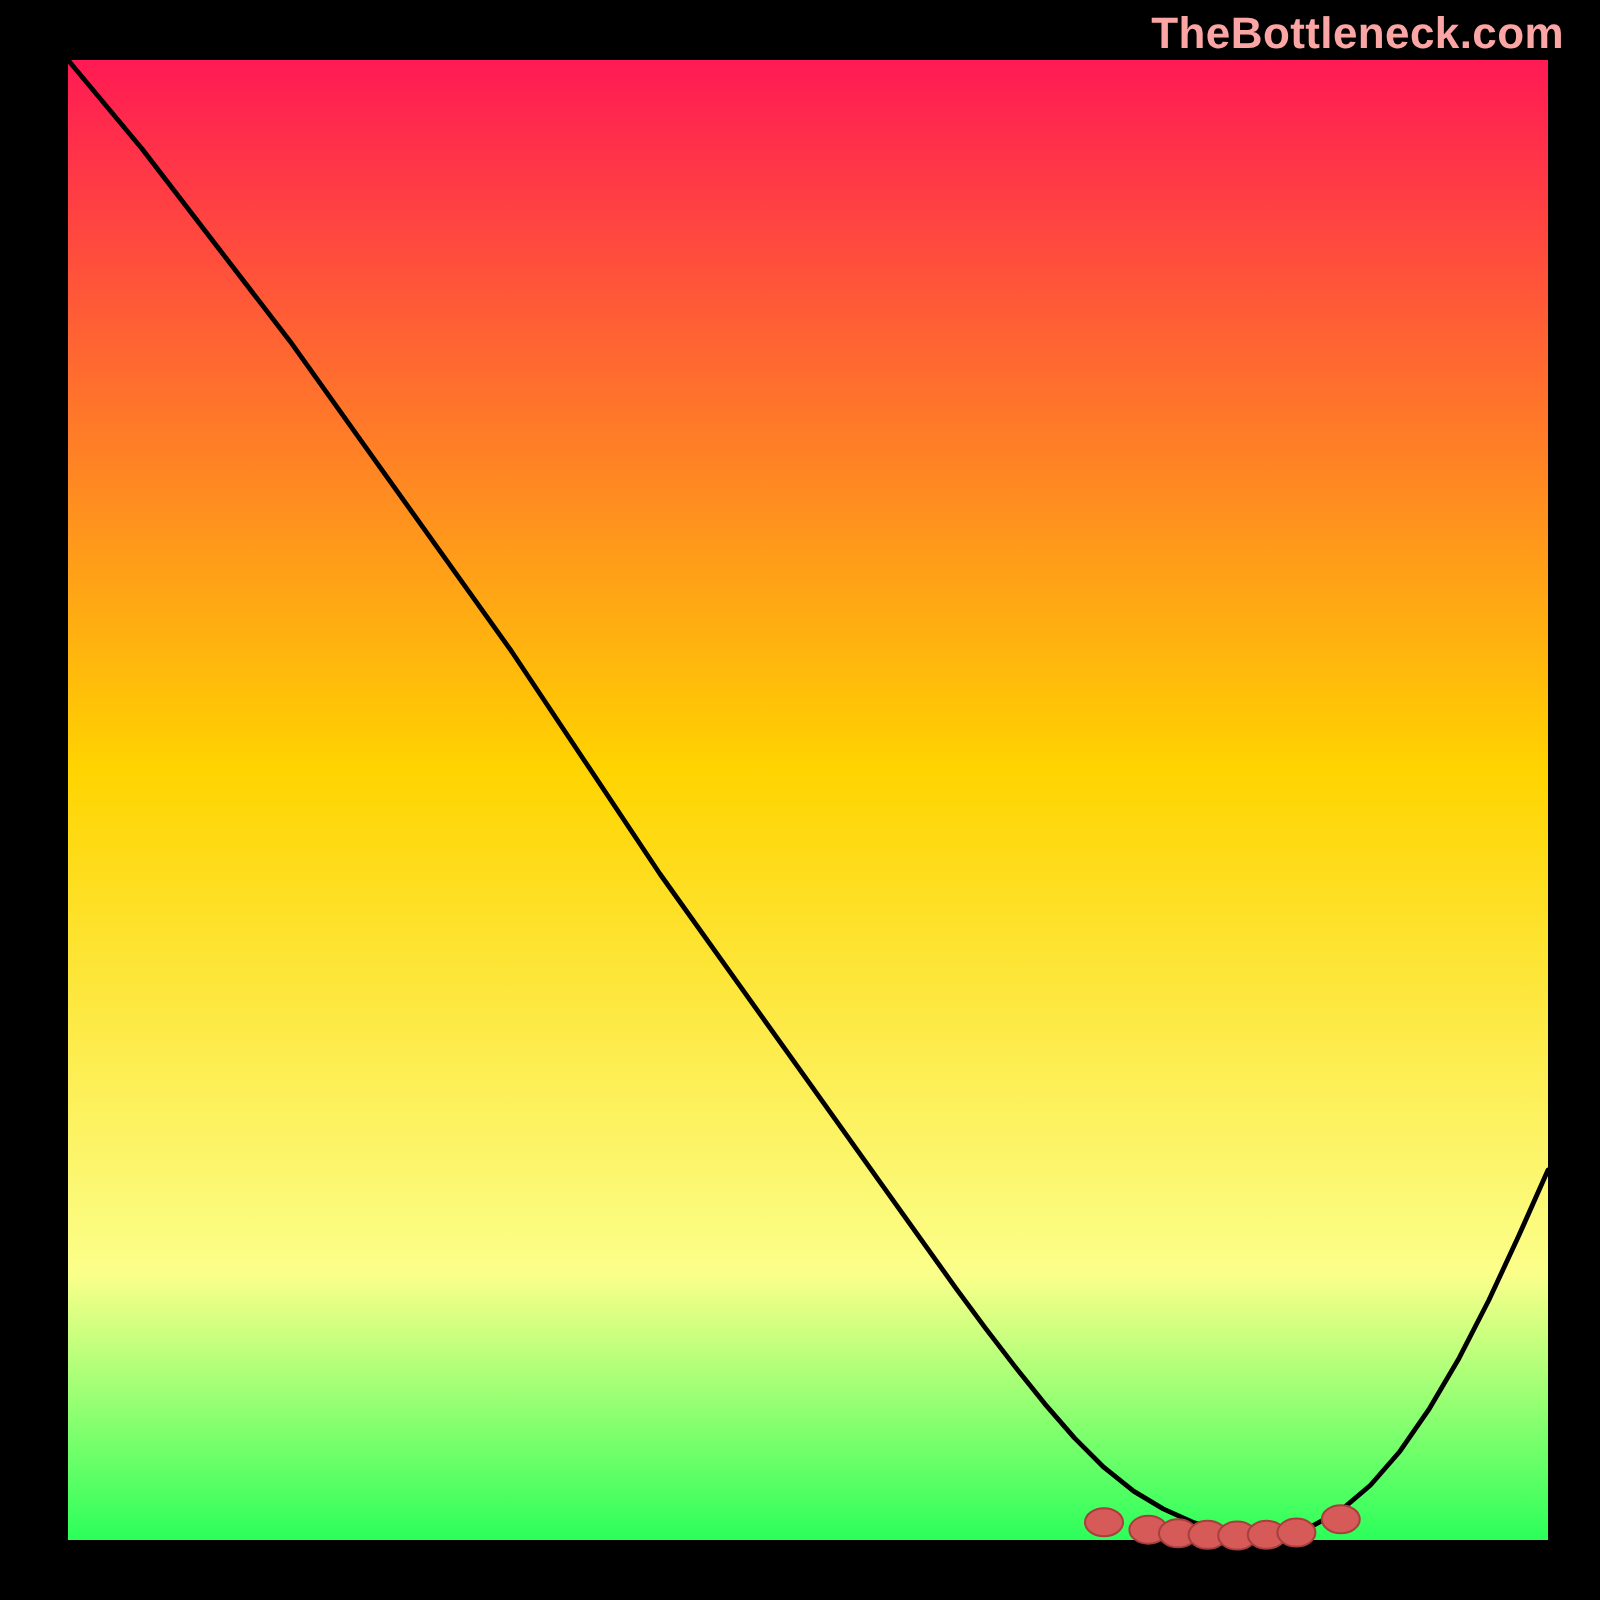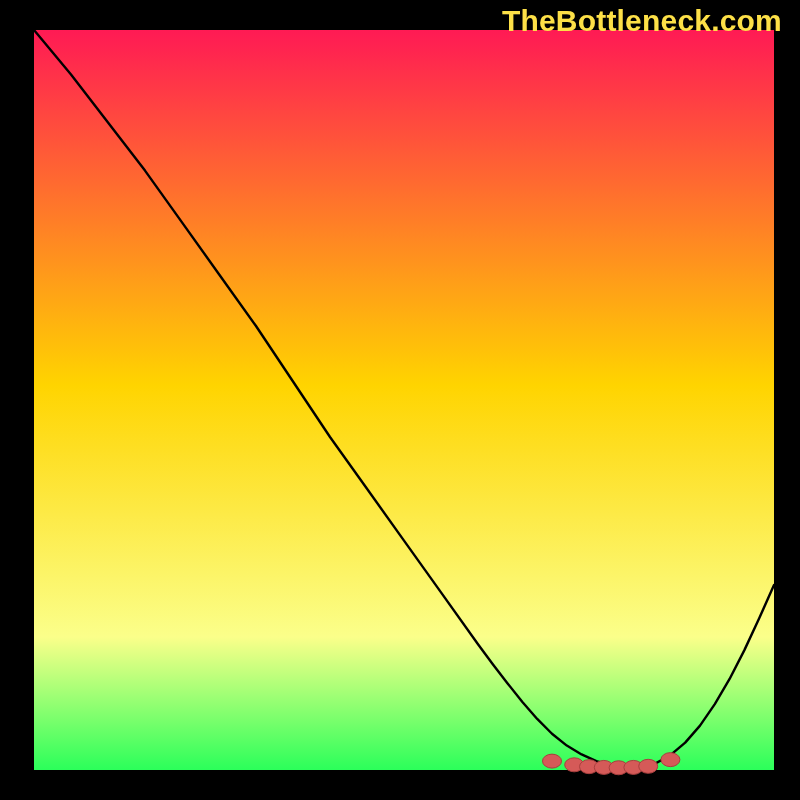--- a/index.html
+++ b/index.html
@@ -14,22 +14,22 @@
   .frame {
     position: relative;
     width: 800px;
     height: 800px;
     background: #000;
   }
   .watermark {
     position: absolute;
     top: 4px;
     right: 18px;
-    color: #fde047;
-    font-size: 30px;
+    color: #fca5a5;
+    font-size: 22px;
     font-weight: 600;
     letter-spacing: 0.2px;
     z-index: 30;
     user-select: none;
   }
   svg.plot {
     position: absolute;
     left: 0;
     top: 0;
     width: 800px;

